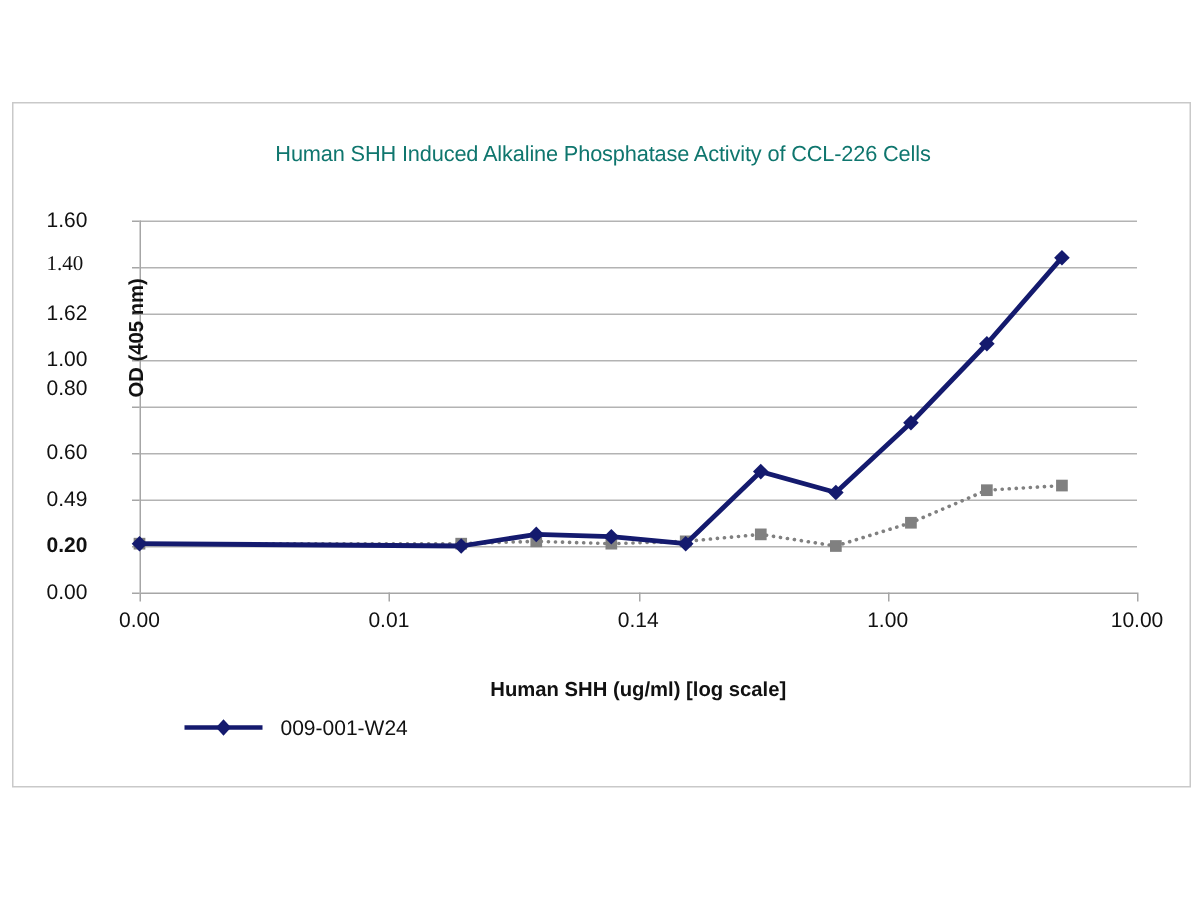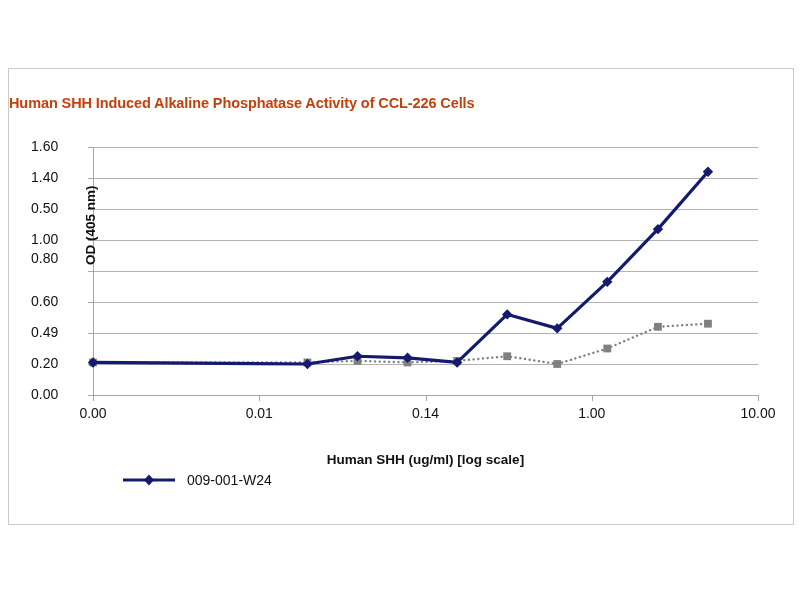--- a/index.html
+++ b/index.html
@@ -6,22 +6,22 @@
   body{
     width:800px;height:600px;background:#ffffff;
     font-family:"Liberation Sans",sans-serif;
     -webkit-font-smoothing:antialiased;
   }
   #figure{
     position:absolute;left:8px;top:68px;width:786px;height:457px;
     background:#ffffff;border:1px solid #c9c9c9;box-sizing:border-box;
   }
   #chart-title{
-    position:absolute;left:0;top:26px;width:786px;text-align:left;
-    font-size:14.5px;font-weight:bold;color:#c2410c;letter-spacing:-0.1px;
+    position:absolute;left:0;top:26px;width:786px;text-align:center;
+    font-size:14.5px;font-weight:normal;color:#0f766e;letter-spacing:-0.1px;
   }
   
   #plot{
     position:absolute;left:84px;top:78px;width:665px;height:248px;
   }
   #plot-bg{position:absolute;inset:0;background:#ffffff;}
   .gridline{position:absolute;left:0;width:100%;height:1px;background:#b3b3b3;}
   #yaxis-line{position:absolute;left:0;top:0;width:1px;height:248px;background:#a6a6a6;}
   #xaxis-line{position:absolute;left:0;top:248px;width:665px;height:1px;background:#a6a6a6;}
   .ytick-mark{position:absolute;left:-5px;width:5px;height:1px;background:#a6a6a6;}
@@ -39,21 +39,21 @@
     transform:rotate(-90deg);transform-origin:left top;
     font-size:13.5px;font-weight:bold;color:#111111;white-space:nowrap;
   }
   #xlabel{
     position:absolute;left:0;top:292px;width:665px;text-align:center;
     font-size:13.5px;font-weight:bold;color:#111111;margin-top:13px;
   }
   #series-svg{position:absolute;left:0;top:0;width:665px;height:248px;overflow:visible;}
   
   #legend{position:absolute;left:0;top:398px;width:786px;height:40px;}
-  .legend-entry{position:absolute;top:0;height:26px;display:flex;align-items:center;}
+  .legend-entry{position:absolute;top:0;height:26px;display:flex;align-items:flex-end;}
   #legend-entry-0{left:112px;}
   #legend-entry-1{left:470px;}
   .legend-swatch{width:56px;height:16px;position:relative;margin-right:10px;}
   .legend-text{font-size:14px;color:#111111;white-space:nowrap;}
 </style>
 </head>
 <body>
 
 <div id="figure">
 
@@ -68,33 +68,33 @@
         <div class="gridline" style="top: 124px;"></div>
         <div class="gridline" style="top: 93px;"></div>
         <div class="gridline" style="top: 62px;"></div>
         <div class="gridline" style="top: 31px;"></div>
         <div class="gridline" style="top: 0px;"></div>
       </div>
     <div id="ytick-layer">
         <div class="ytick-mark" style="top: 248px;"></div>
         <div class="ytick-label" style="top: 239px; right: 675px;">0.00</div>
         <div class="ytick-mark" style="top: 217px;"></div>
-        <div class="ytick-label" style="top: 208px; right: 675px;">0.20</div>
+        <div class="ytick-label" style="top: 208px; right: 675px; font-weight: bold;">0.20</div>
         <div class="ytick-mark" style="top: 186px;"></div>
         <div class="ytick-label" style="top: 177px; right: 675px;">0.49</div>
         <div class="ytick-mark" style="top: 155px;"></div>
         <div class="ytick-label" style="top: 146px; right: 675px;">0.60</div>
         <div class="ytick-mark" style="top: 124px;"></div>
         <div class="ytick-label" style="top: 103px; right: 675px;">0.80</div>
         <div class="ytick-mark" style="top: 93px;"></div>
         <div class="ytick-label" style="top: 84px; right: 675px;">1.00</div>
         <div class="ytick-mark" style="top: 62px;"></div>
-        <div class="ytick-label" style="top: 53px; right: 675px;">0.50</div>
+        <div class="ytick-label" style="top: 53px; right: 675px;">1.62</div>
         <div class="ytick-mark" style="top: 31px;"></div>
-        <div class="ytick-label" style="top: 22px; right: 675px;">1.40</div>
+        <div class="ytick-label" style="top: 22px; right: 675px; font-family: Liberation Serif, serif;">1.40</div>
         <div class="ytick-mark" style="top: 0px;"></div>
         <div class="ytick-label" style="top: -9px; right: 675px;">1.60</div>
       </div>
     <div id="xtick-layer">
         <div class="xtick-mark" style="left: 0px;"></div>
         <div class="xtick-label" style="left: -35px; top: 258px;">0.00</div>
         <div class="xtick-mark" style="left: 166.25px;"></div>
         <div class="xtick-label" style="left: 131.25px; top: 258px;">0.01</div>
         <div class="xtick-mark" style="left: 332.5px;"></div>
         <div class="xtick-label" style="left: 297.5px; top: 258px;">0.14</div>

